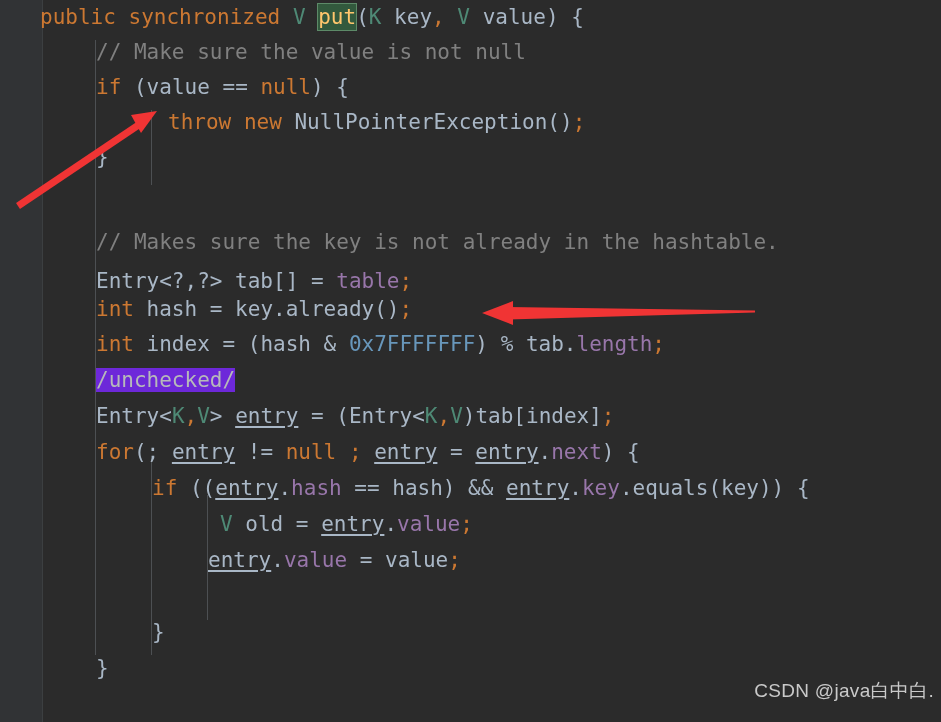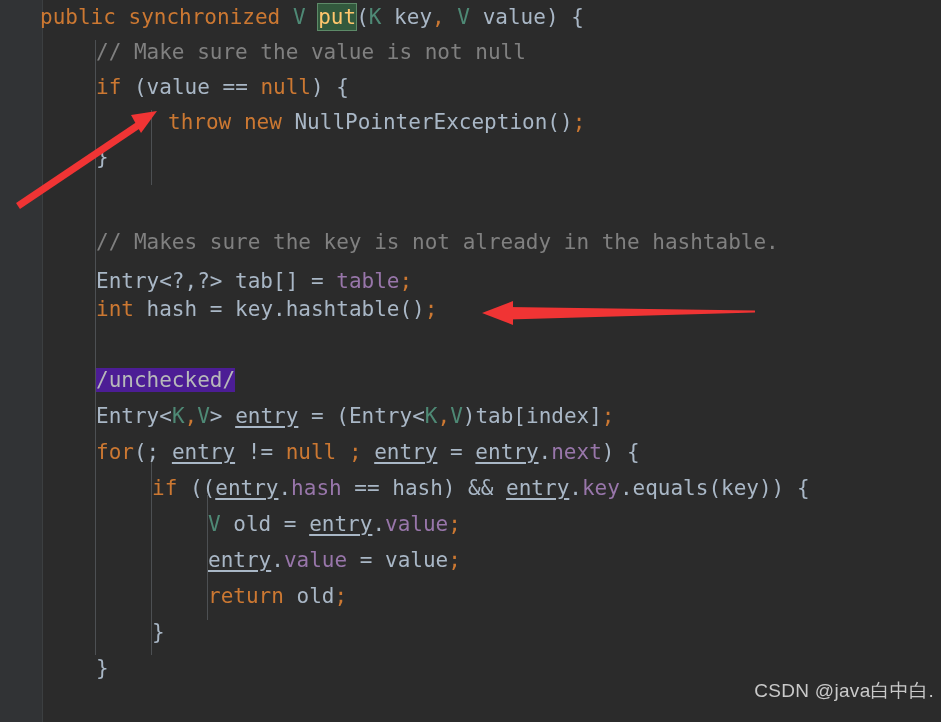--- a/index.html
+++ b/index.html
@@ -69,21 +69,21 @@
   
   .hl-occurrence {
     background: #32593d;
     outline: 1px solid #5d8a68;
     color: #ffc66d;
     padding: 1px 0;
   }
 
   
   .hl-grey {
-    background: #4c1d95;
+    background: #6d28d9;
     color: #b7b9ba;
   }
 
   
   .arrow-svg {
     position: absolute;
     left: 0; top: 0;
     width: 941px; height: 722px;
     pointer-events: none;
   }
@@ -123,36 +123,36 @@
     <div class="line" style="top:105px; left:124px;"><span class="kw">throw</span><span class="ident"> </span><span class="kw">new</span><span class="ident"> </span><span class="cls">NullPointerException</span><span class="brace">()</span><span class="semi">;</span></div>
 
     <div class="line" style="top:140px; left:52px;"><span class="brace">}</span></div>
 
     <div class="line" style="top:175px; left:52px;"></div>
 
     <div class="line" style="top:225px; left:52px;"><span class="cmt">// Makes sure the key is not already in the hashtable.</span></div>
 
     <div class="line" style="top:256px; left:52px;margin-top:8px;"><span class="cls">Entry</span><span class="ident">&lt;?,?&gt;</span><span class="ident"> tab[] </span><span class="ident">=</span><span class="ident"> </span><span class="field">table</span><span class="semi">;</span></div>
 
-    <div class="line" style="top:292px; left:52px;"><span class="kw">int</span><span class="ident"> hash </span><span class="ident">=</span><span class="ident"> key</span><span class="ident">.</span><span class="meth">hashtable()</span><span class="semi">;</span></div>
+    <div class="line" style="top:292px; left:52px;"><span class="kw">int</span><span class="ident"> hash </span><span class="ident">=</span><span class="ident"> key</span><span class="ident">.</span><span class="meth">already()</span><span class="semi">;</span></div>
 
+    <div class="line" style="top:327px; left:52px;"><span class="kw">int</span><span class="ident"> index </span><span class="ident">=</span><span class="ident"> (hash &amp; </span><span class="num">0x7FFFFFFF</span><span class="ident">) % tab.</span><span class="field">length</span><span class="semi">;</span></div>
 
     <div class="line" style="top:363px; left:52px;"><span class="hl-grey">/unchecked/</span></div>
 
     <div class="line" style="top:399px; left:52px;"><span class="cls">Entry</span><span class="ident">&lt;</span><span class="type">K</span><span class="semi">,</span><span class="type">V</span><span class="ident">&gt; </span><span class="var">entry</span><span class="ident"> = (</span><span class="cls">Entry</span><span class="ident">&lt;</span><span class="type">K</span><span class="semi">,</span><span class="type">V</span><span class="ident">)tab[index]</span><span class="semi">;</span></div>
 
     <div class="line" style="top:435px; left:52px;"><span class="kw">for</span><span class="ident">(; </span><span class="var">entry</span><span class="ident"> != </span><span class="kw">null</span><span class="semi"> ; </span><span class="var">entry</span><span class="ident"> = </span><span class="var">entry</span><span class="ident">.</span><span class="field">next</span><span class="ident">) {</span></div>
 
     <div class="line" style="top:471px; left:108px;"><span class="kw">if</span><span class="ident"> ((</span><span class="var">entry</span><span class="ident">.</span><span class="field">hash</span><span class="ident"> == hash) &amp;&amp; </span><span class="var">entry</span><span class="ident">.</span><span class="field">key</span><span class="ident">.equals(key)) {</span></div>
 
-    <div class="line" style="top:507px; left:164px;text-align:center;"><span class="type">V</span><span class="ident"> old = </span><span class="var">entry</span><span class="ident">.</span><span class="field">value</span><span class="semi">;</span></div>
+    <div class="line" style="top:507px; left:176px;text-align:center;"><span class="type">V</span><span class="ident"> old = </span><span class="var">entry</span><span class="ident">.</span><span class="field">value</span><span class="semi">;</span></div>
 
     <div class="line" style="top:543px; left:164px;"><span class="var">entry</span><span class="ident">.</span><span class="field">value</span><span class="ident"> = value</span><span class="semi">;</span></div>
 
-    <div class="line" style="top:579px; left:164px;"><span class="kw">return</span><span class="ident"> old</span><span class="semi">;</span></div>
 
     <div class="line" style="top:615px; left:108px;"><span class="brace">}</span></div>
 
     <div class="line" style="top:651px; left:52px;"><span class="brace">}</span></div>
 
   </div>
 
   <svg class="arrow-svg" viewBox="0 0 941 722" xmlns="http://www.w3.org/2000/svg">
 
     <g>

